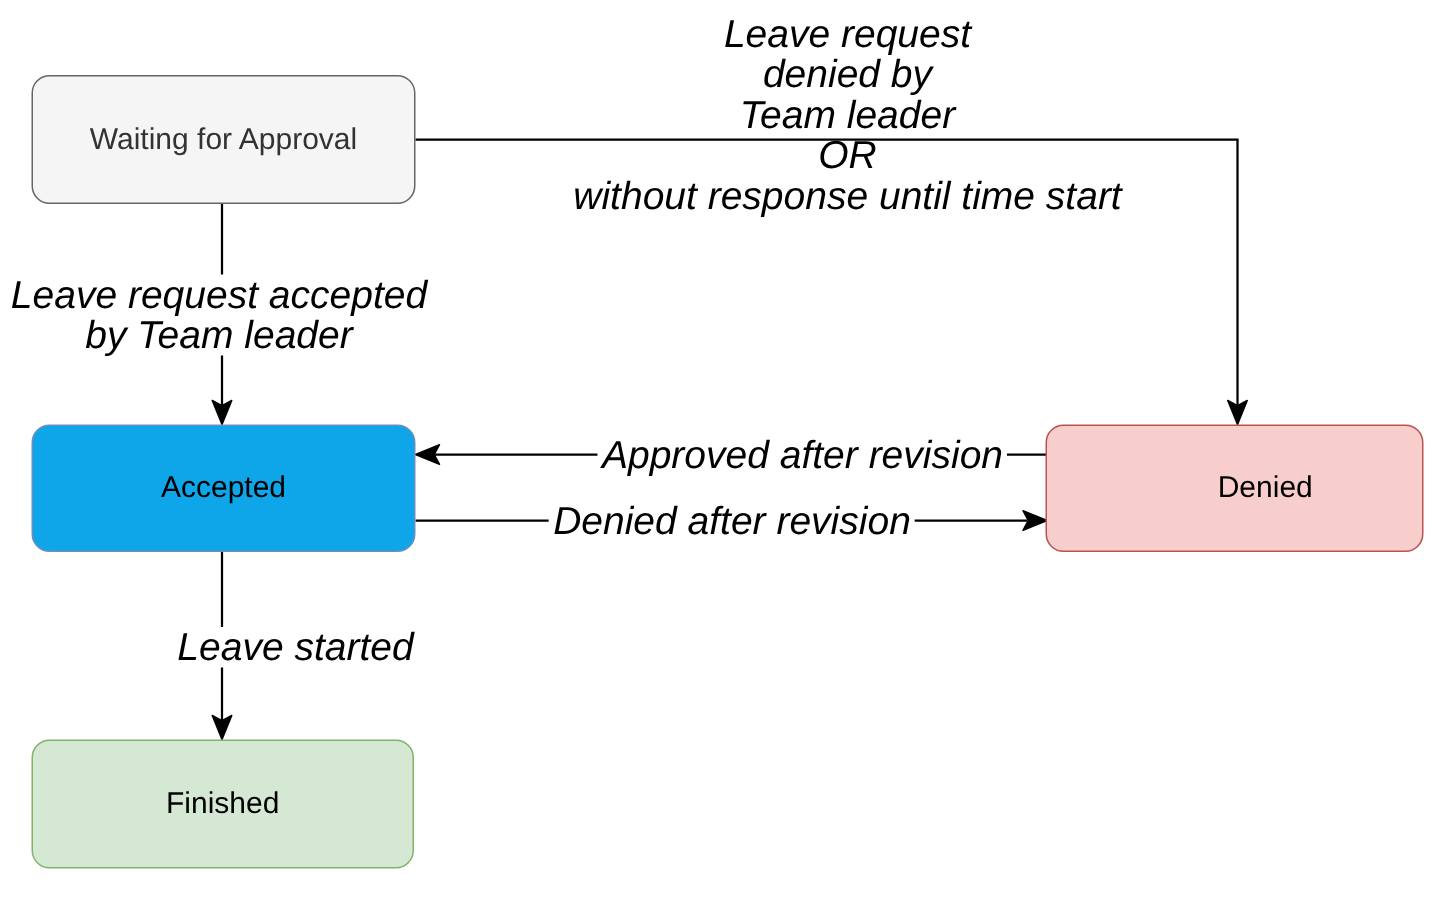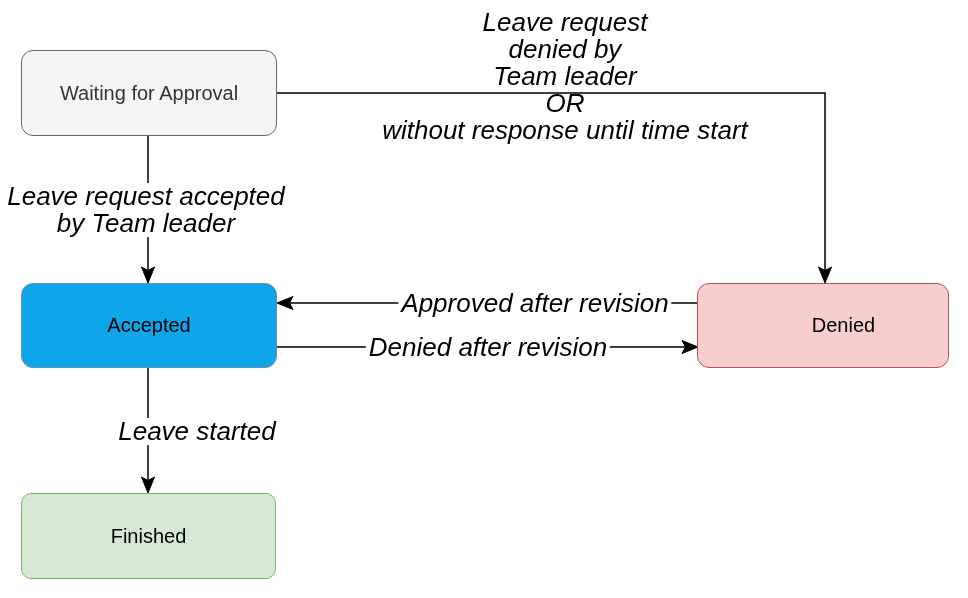--- a/index.html
+++ b/index.html
@@ -37,21 +37,21 @@
     border-radius: 12px;
     display: flex;
     align-items: center;
     justify-content: center;
     font-size: 20px;
     color: #000000;
   }
   .node-waiting  { left: 21px;  top: 50px;  width: 256px; height: 86px; }
   .node-accepted { left: 21px;  top: 283px; width: 256px; height: 85px; }
   .node-denied   { left: 697px; top: 283px; width: 252px; height: 85px; padding-left: 41px; }
-  .node-finished { left: 21px;  top: 493px; width: 255px; height: 86px; border-radius: 10px; }
+  .node-finished { left: 21px;  top: 493px; width: 255px; height: 86px; }
 
   .edge-label {
     position: absolute;
     transform: translateX(-50%);
     font-style: italic;
     font-size: 26px;
     line-height: 27px;
     color: #000000;
     text-align: center;
     white-space: pre-line;

